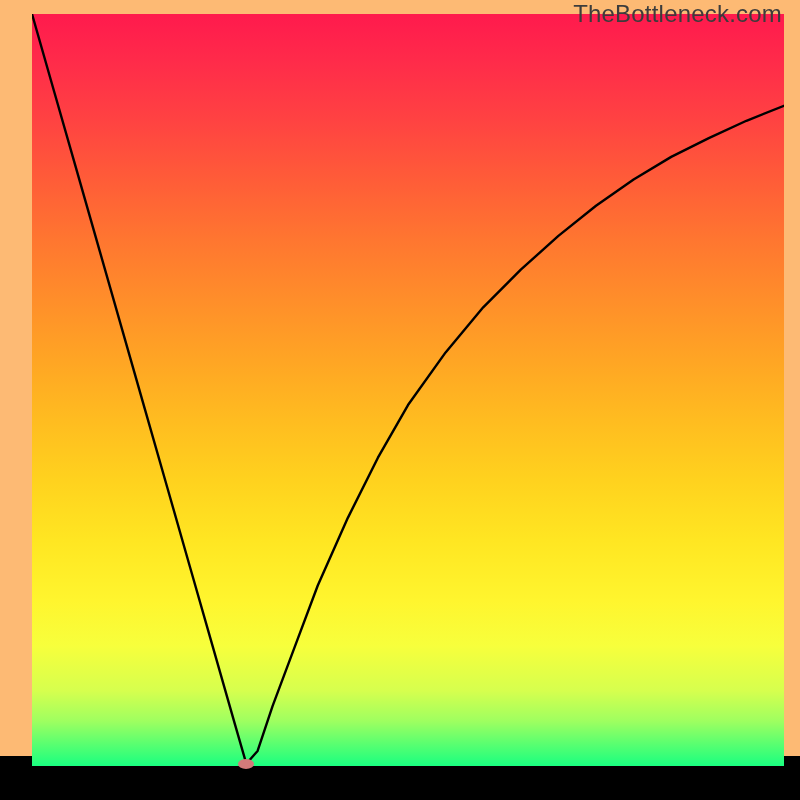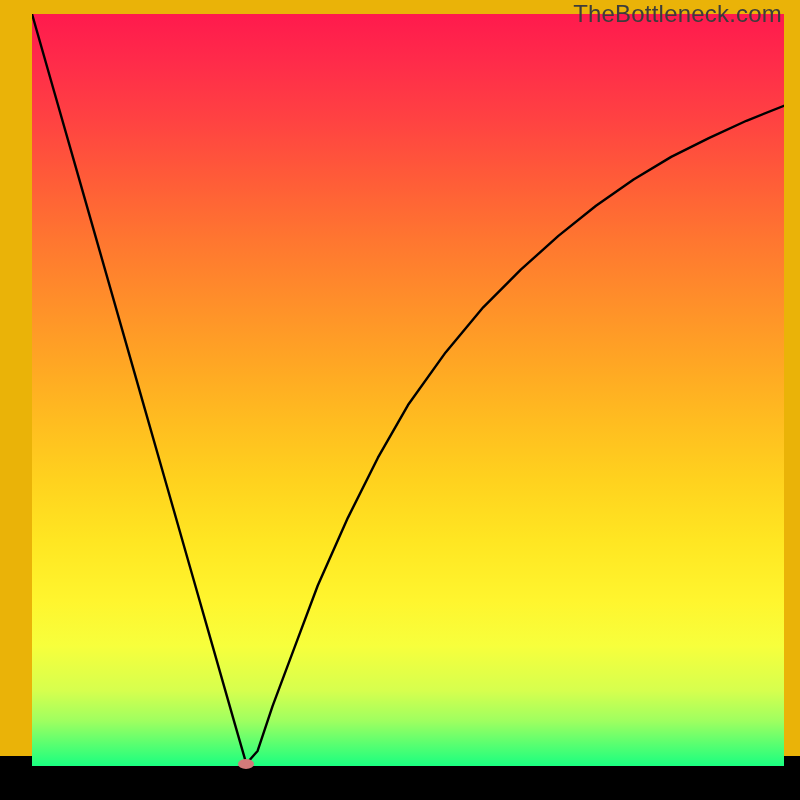--- a/index.html
+++ b/index.html
@@ -8,21 +8,21 @@
     width: 800px;
     height: 800px;
     overflow: hidden;
     background: #000;
     font-family: Arial, Helvetica, sans-serif;
   }
   .frame {
     position: relative;
     width: 800px;
     height: 756px;
-    background: #eab308;
+    background: #fdba74;
   }
   .plot {
     position: absolute;
     left: 32px;
     top: 14px;
     width: 752px;
     height: 752px;
     background: linear-gradient(to bottom,
       #ff1a4d 0%,
       #ff2a4a 6%,

